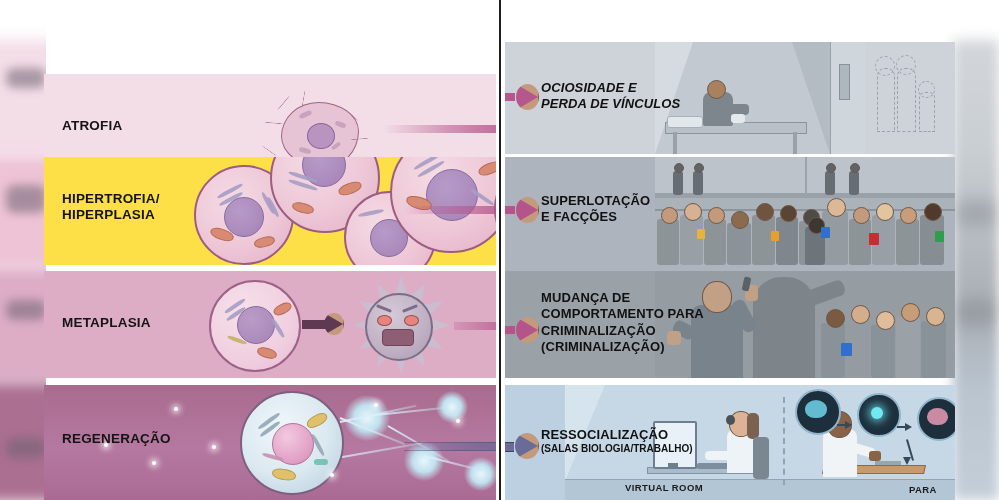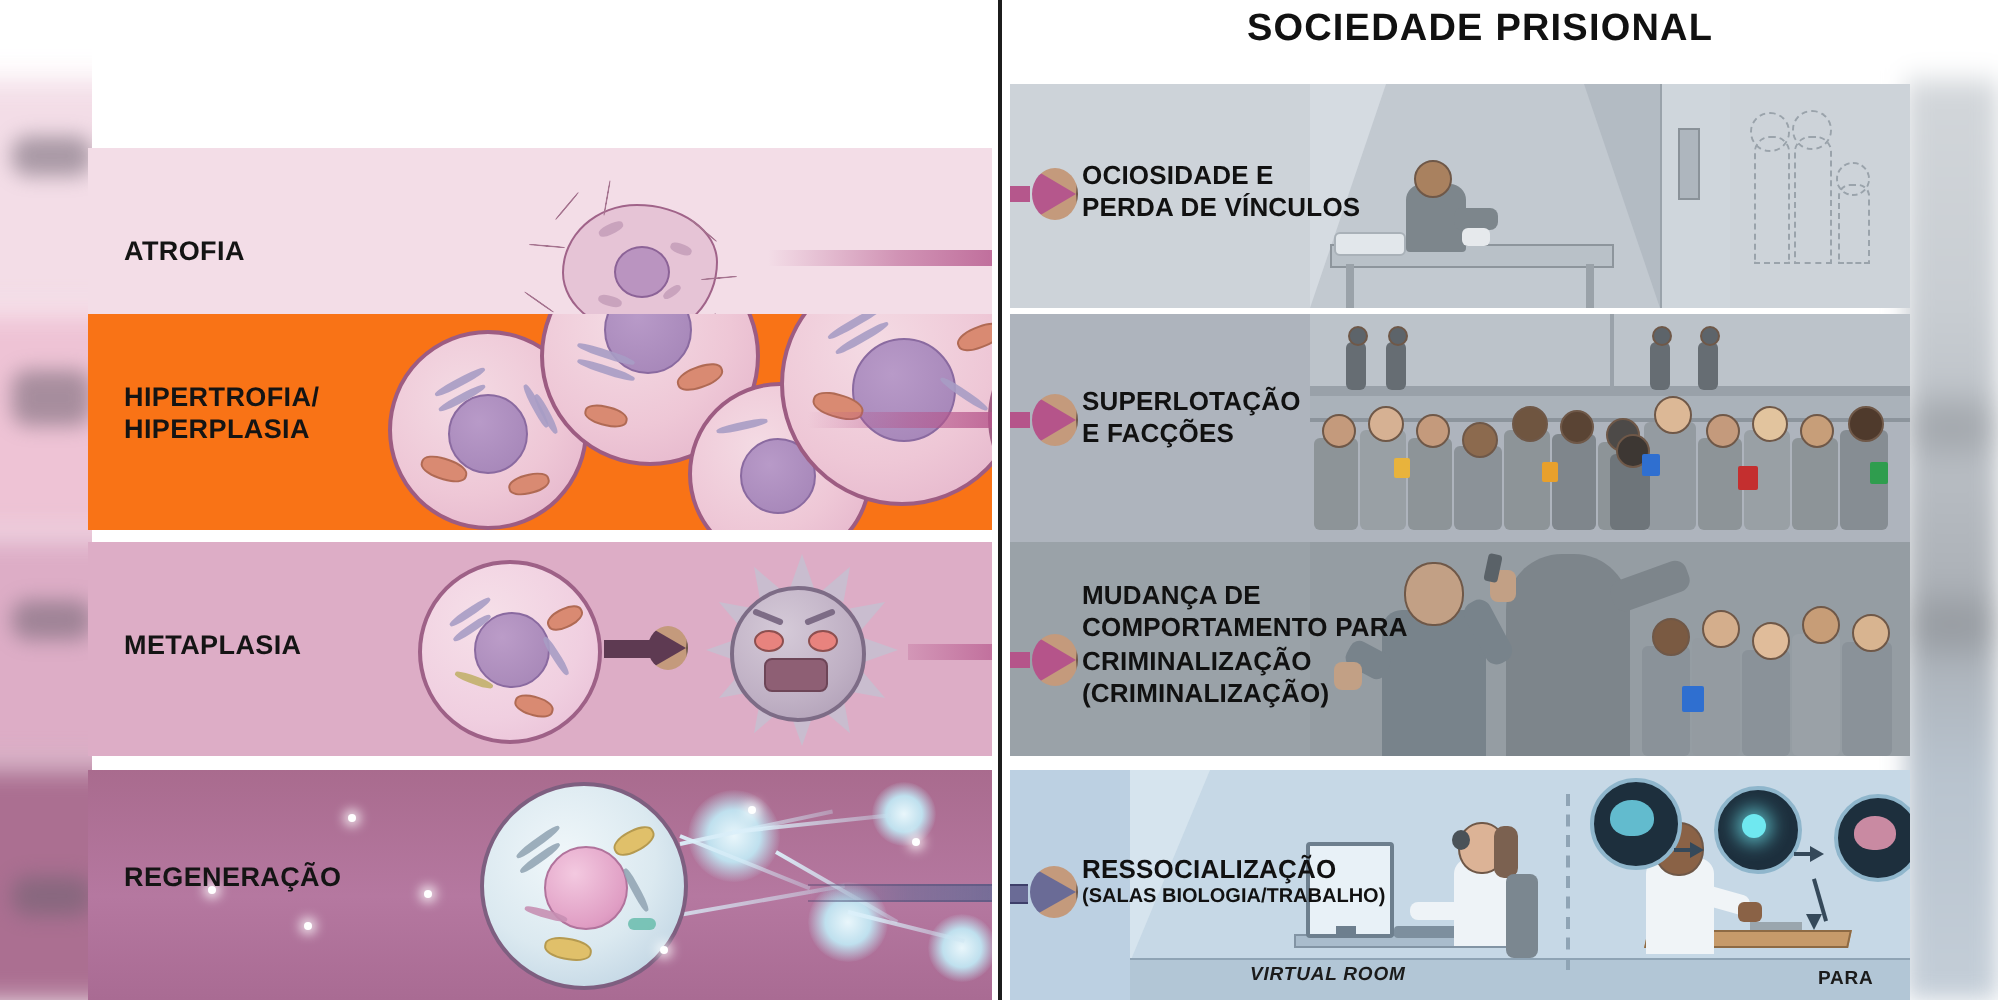--- a/index.html
+++ b/index.html
@@ -99,21 +99,20 @@
     <div class="smudge" style="top:185px;height:28px;"></div>
     <div class="smudge" style="top:300px;"></div>
     <div class="smudge" style="top:438px;"></div>
   </div>
 
   <div class="edge-right">
     <div class="smudge" style="top:200px;"></div>
     <div class="smudge" style="top:300px;"></div>
   </div>
 
-  <div class="hdr hdr-soc">SOCIEDADE PRISIONAL</div>
   <div class="divider"></div>
 
   <div class="row lrow" style="top:42px;height:112px;background:#f3dde7;margin-top:32px;">
     <div class="rlabel" style="top:44px;">ATROFIA</div>
     <div class="amoeba">
       <div class="body"></div>
       <div class="nuc"></div>
       <div class="org" style="left:40px;top:20px;width:13px;height:5px;transform:rotate(-25deg);"></div>
       <div class="org" style="left:76px;top:30px;width:11px;height:5px;transform:rotate(20deg);"></div>
       <div class="org" style="left:40px;top:56px;width:12px;height:5px;transform:rotate(15deg);"></div>
@@ -126,21 +125,21 @@
       <div class="pse" style="left:92px;top:14px;transform:rotate(-50deg);"></div>
       <div class="pse" style="left:100px;top:38px;transform:rotate(-95deg);"></div>
       <div class="pse" style="left:92px;top:62px;transform:rotate(-135deg);"></div>
       <div class="pse" style="left:64px;top:70px;transform:rotate(180deg);"></div>
     </div>
     <div class="arrow" style="left:340px;top:42px;width:170px;">
       <div class="shaft" style="background:linear-gradient(90deg,rgba(181,87,140,0) 0%,rgba(181,87,140,.55) 45%,#b5578c 100%);"></div>
     </div>
   </div>
 
-  <div class="row rrow" style="top:42px;height:112px;background:#cdd3d9;">
+  <div class="row rrow" style="top:42px;height:112px;background:#cdd3d9;font-style:italic;">
     <div class="scene">
 
       <div class="wall" style="left:150px;top:0;width:175px;height:112px;background:#c2c9d0;"></div>
       <div class="wall" style="left:150px;top:0;width:0;height:0;border-left:38px solid #d5dbe1;border-bottom:112px solid transparent;"></div>
       <div class="wall" style="left:287px;top:0;width:0;height:0;border-right:38px solid #b3bbc3;border-bottom:112px solid transparent;"></div>
       <div class="wall" style="left:325px;top:0;width:34px;height:112px;background:#cfd6dc;border-left:1px solid #9aa3ab;"></div>
       <div class="wall" style="left:334px;top:22px;width:9px;height:34px;background:#aeb6be;border:1px solid #8a9299;"></div>
 
       <div class="wall" style="left:160px;top:80px;width:140px;height:10px;background:#b9c1c8;border:1px solid #8d959c;"></div>
       <div class="wall" style="left:168px;top:90px;width:4px;height:22px;background:#9aa2a9;"></div>
@@ -162,21 +161,21 @@
     <div class="arrow" style="left:-6px;top:42px;width:40px;">
       <div class="shaft" style="width:16px;background:#b5578c;"></div>
       <div class="head" style="border-left:22px solid #b5578c;"></div>
     </div>
     <div class="rtext" style="top:38px;">
       <span>OCIOSIDADE E</span><br>
       <span>PERDA DE VÍNCULOS</span>
     </div>
   </div>
 
-  <div class="row lrow" style="top:157px;height:108px;background:#f97316;">
+  <div class="row lrow" style="top:157px;height:108px;background:#fde047;">
     <div class="rlabel" style="top:34px;">
       <span>HIPERTROFIA/</span><br>
       <span>HIPERPLASIA</span>
     </div>
     <div class="cluster">
       <div class="cell" style="left:0px;top:14px;width:96px;height:96px;">
         <div class="n" style="left:28px;top:30px;width:38px;height:38px;"></div>
         <div class="mito" style="left:14px;top:62px;width:22px;height:9px;transform:rotate(18deg);"></div>
         <div class="mito" style="left:58px;top:70px;width:19px;height:8px;transform:rotate(-14deg);"></div>
         <div class="er" style="left:20px;top:22px;width:28px;height:4px;transform:rotate(-28deg);"></div>
@@ -422,21 +421,21 @@
       <div class="wall" style="left:340px;top:36px;width:0;height:0;border-top:4px solid transparent;border-bottom:4px solid transparent;border-left:7px solid #35495a;"></div>
       <div class="wall" style="left:332px;top:39px;width:10px;height:2px;background:#35495a;"></div>
       <div class="wall" style="left:352px;top:8px;width:40px;height:40px;border-radius:50%;background:#1d2f3d;border:2px solid #8fb6cc;"></div>
       <div class="wall" style="left:366px;top:22px;width:12px;height:12px;border-radius:50%;background:#6fe8f0;box-shadow:0 0 9px 3px rgba(111,232,240,.7);"></div>
       <div class="wall" style="left:400px;top:38px;width:0;height:0;border-top:4px solid transparent;border-bottom:4px solid transparent;border-left:7px solid #35495a;"></div>
       <div class="wall" style="left:392px;top:41px;width:10px;height:2px;background:#35495a;"></div>
       <div class="wall" style="left:412px;top:12px;width:40px;height:40px;border-radius:50%;background:#1d2f3d;border:2px solid #8fb6cc;"></div>
       <div class="wall" style="left:422px;top:23px;width:21px;height:17px;border-radius:50% 50% 45% 45%;background:#e89ab4;opacity:.85;"></div>
       <div class="wall" style="left:404px;top:54px;width:2px;height:22px;background:#35495a;transform:rotate(-16deg);"></div>
       <div class="wall" style="left:398px;top:72px;width:0;height:0;border-left:4px solid transparent;border-right:4px solid transparent;border-top:8px solid #35495a;"></div>
-      <div class="cap" style="left:120px;top:97px;font-style:italic;">VIRTUAL ROOM</div>
+      <div class="cap" style="left:120px;top:97px;">VIRTUAL ROOM</div>
       <div class="cap" style="left:404px;top:99px;">PARA</div>
     </div>
     <div class="arrow" style="left:-8px;top:48px;width:42px;">
       <div class="shaft" style="width:17px;background:#6a6b96;border-top:1px solid #3e3f6a;border-bottom:1px solid #3e3f6a;"></div>
       <div class="head" style="border-left:23px solid #6a6b96;"></div>
     </div>
     <div class="rtext" style="top:42px;">
       <span>RESSOCIALIZAÇÃO</span>
       <span class="sub">(SALAS BIOLOGIA/TRABALHO)</span>
     </div>

